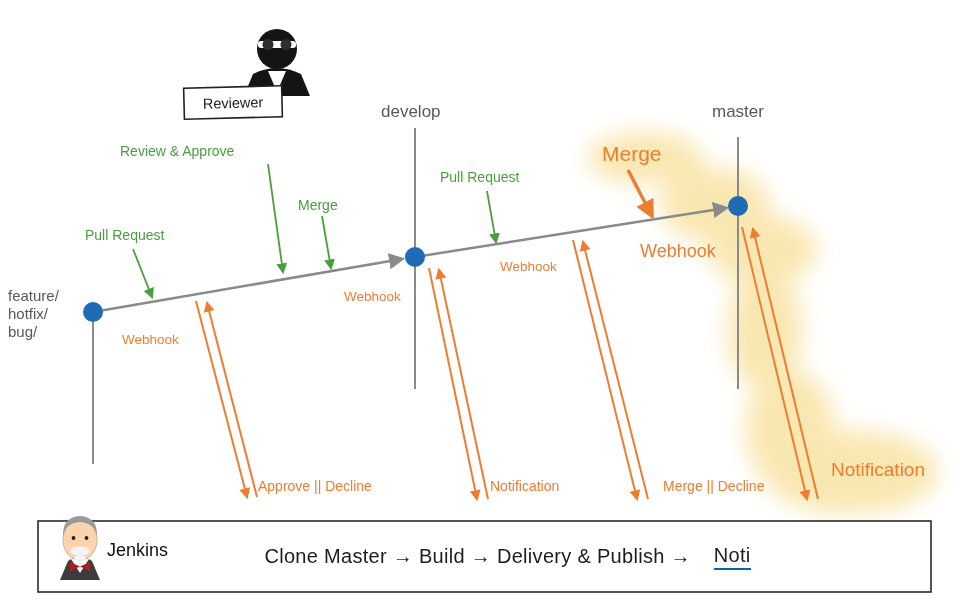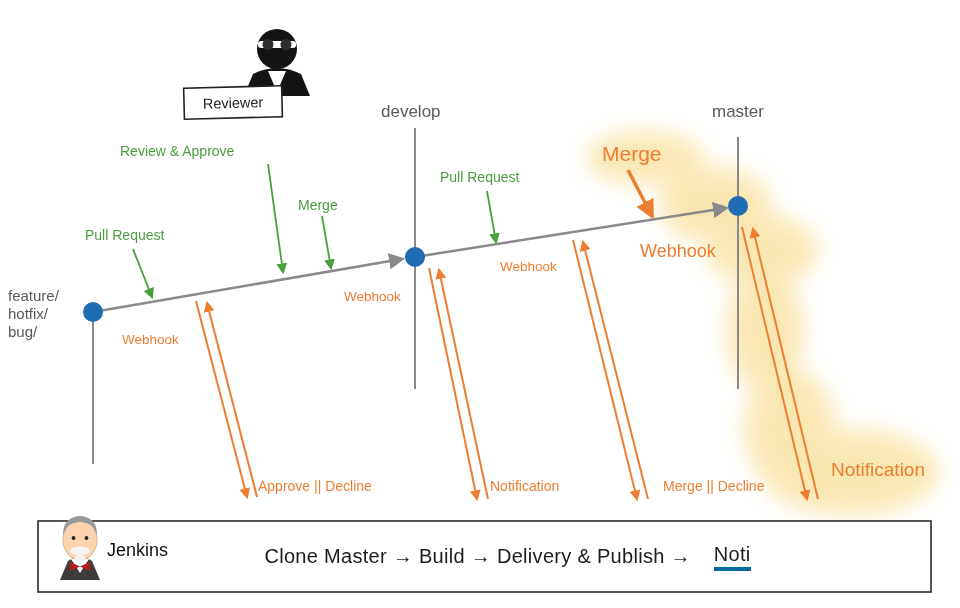--- a/index.html
+++ b/index.html
@@ -9,21 +9,21 @@
   }
   .canvas svg { position:absolute; left:0; top:0; }
   svg text { font-family:"Liberation Sans", sans-serif; }
   .pipeline {
     position:absolute; left:38px; top:521px; width:893px; height:71px;
     display:flex; align-items:center; justify-content:center;
     padding-left:46px; box-sizing:border-box;
     font-size:20px; color:#1d1d1d; letter-spacing:0.3px;
   }
   .pipeline .tail {
-    border-bottom:4px solid #0369a1; padding-bottom:1px; margin-left:23px;
+    border-bottom:2px solid #0369a1; padding-bottom:1px; margin-left:23px;
   }
 </style>
 </head>
 <body>
 
 <div class="canvas">
 
 <svg width="960" height="608" viewBox="0 0 960 608">
   <defs>
     <marker id="arrow-gray" viewBox="0 0 10 10" refX="8" refY="5" markerWidth="6.5" markerHeight="6.5" orient="auto-start-reverse">

